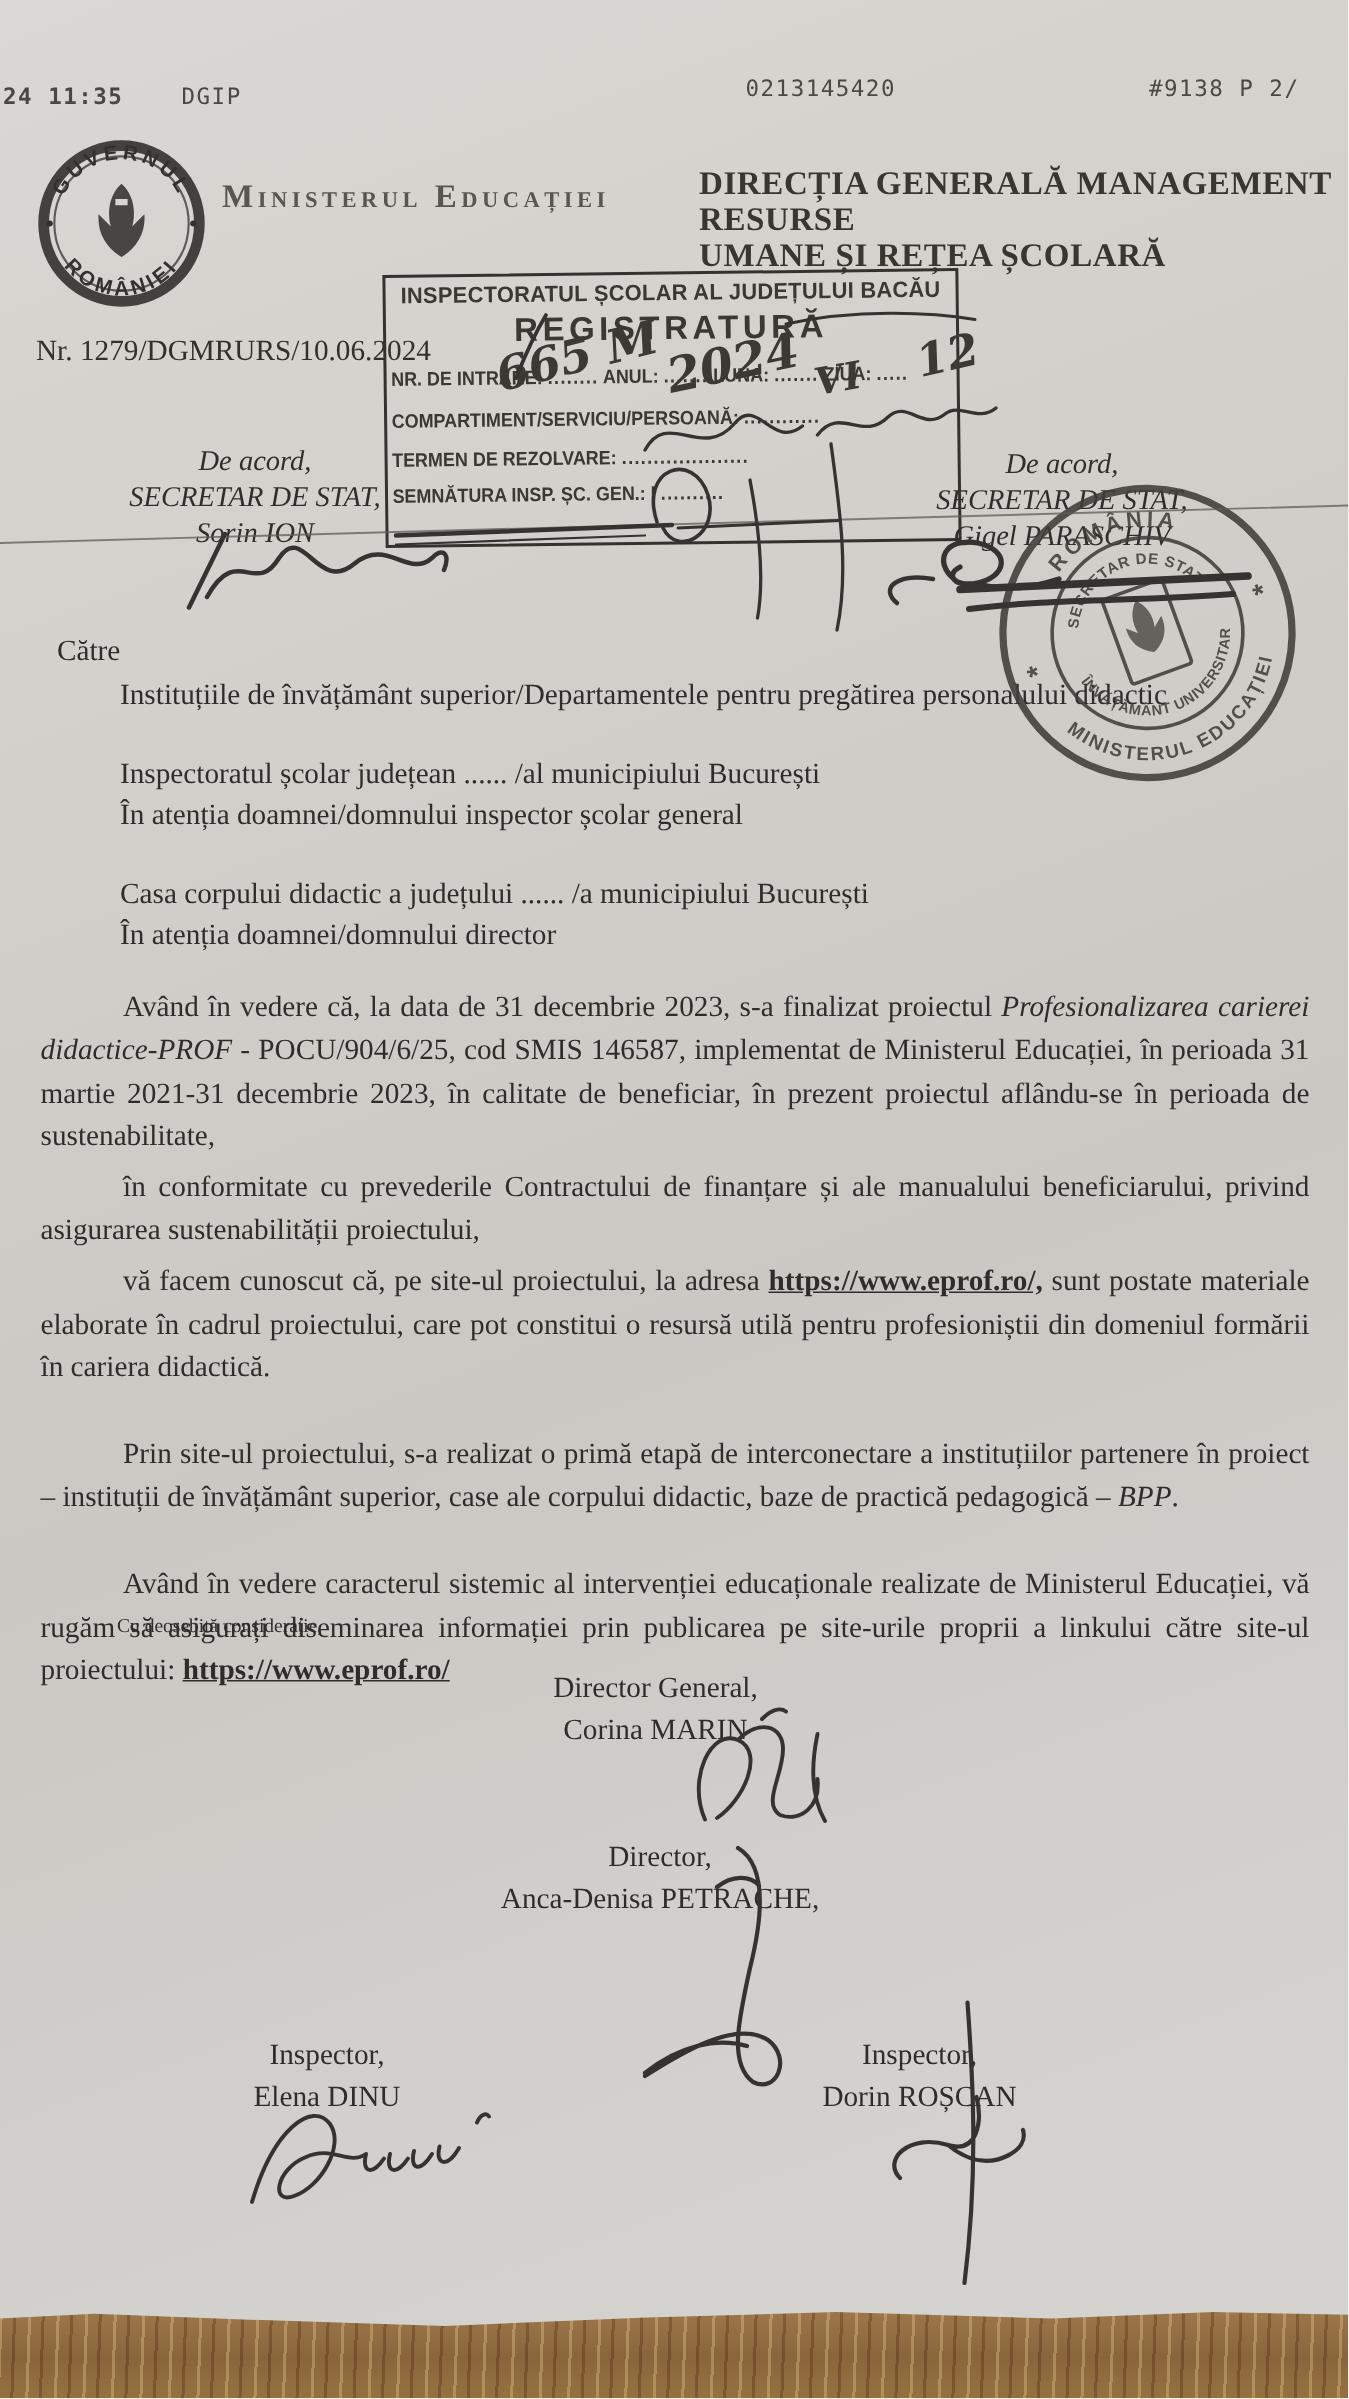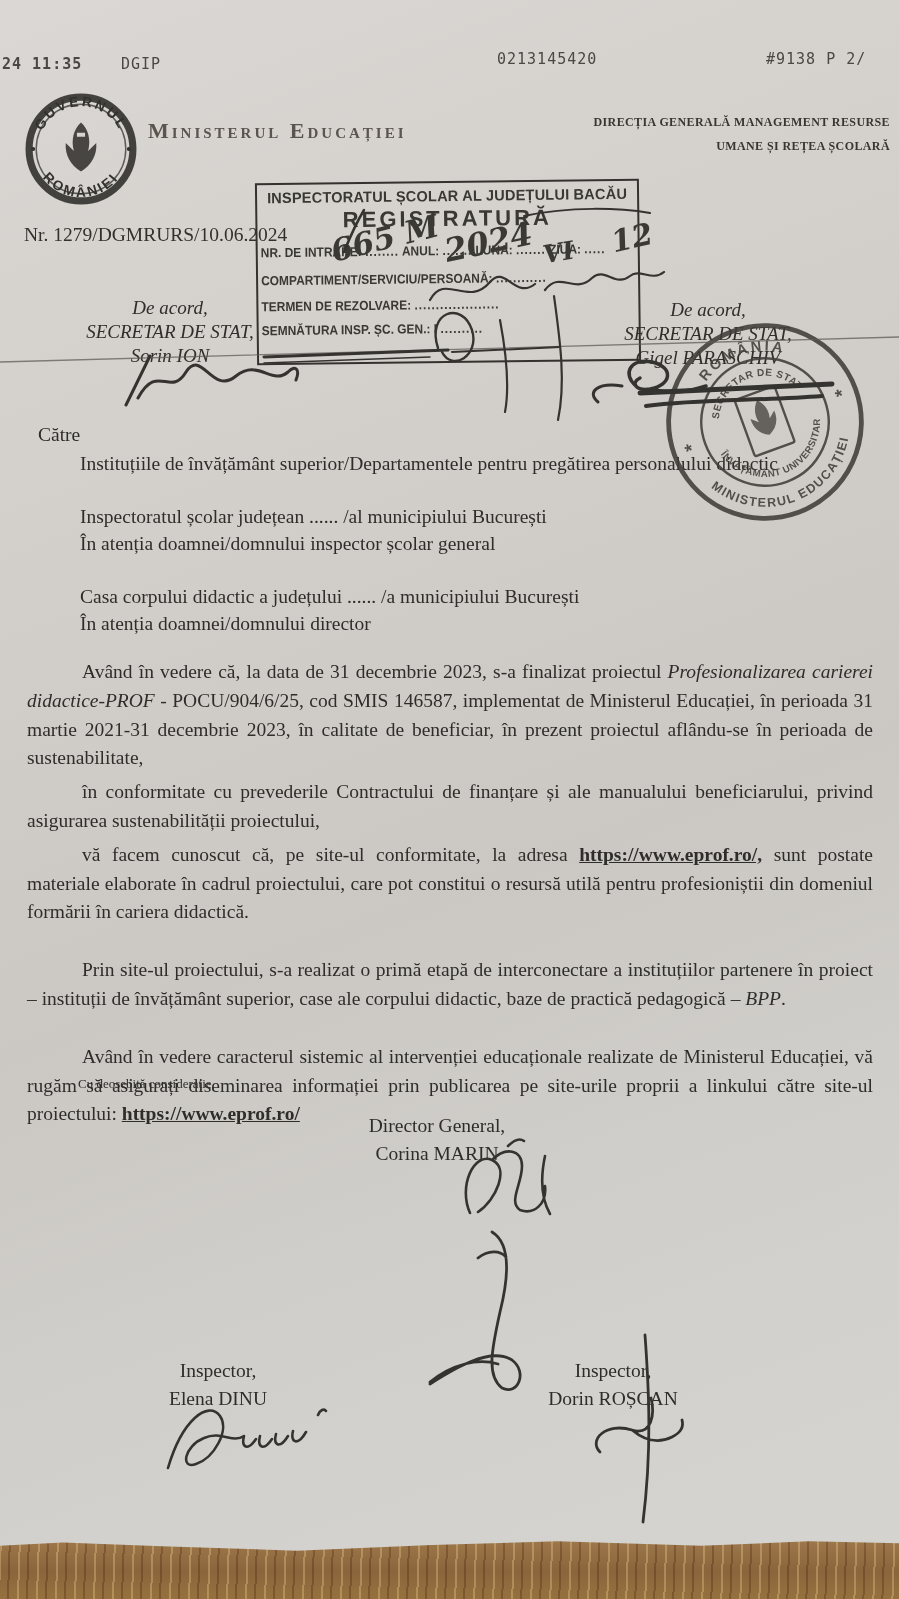--- a/index.html
+++ b/index.html
@@ -4,21 +4,21 @@
 <style>
   html,body{margin:0;padding:0;}
   #page{position:relative;width:899px;height:1599px;overflow:hidden;
     background:linear-gradient(160deg,#dad7d4 0%,#d3d0cb 28%,#cbc8c3 55%,#d3d1ce 82%,#d6d4d1 100%);
     font-family:"Liberation Serif", serif;color:#2f2d2a;}
   .abs{position:absolute;}
   
   .fax{font-family:"DejaVu Sans Mono", monospace;font-size:15px;color:#4b4843;letter-spacing:1px;}
   
   .ministry{font-variant:small-caps;font-size:22px;letter-spacing:3px;color:#5a554e;font-weight:600;}
-  .direction{width:424px;text-align:right;font-weight:bold;font-size:12px;line-height:24px;color:#39362f;letter-spacing:.4px;}
+  .direction{width:424px;text-align:left;font-weight:bold;font-size:22px;line-height:24px;color:#39362f;letter-spacing:.4px;}
   .refnum{font-size:19.5px;color:#33302c;}
   
   .regbox{left:256px;top:181px;width:384px;height:182px;border:2.5px solid #34322e;
     transform:rotate(-.7deg);font-family:"Liberation Sans", sans-serif;color:#3a3833;
     font-weight:bold;box-sizing:border-box;padding:4px 3px 0 3px;}
   .regbox .t1{text-align:center;font-size:15px;letter-spacing:.2px;transform:scaleX(.97);}
   .regbox .t2{text-align:center;font-size:22px;letter-spacing:3px;margin-top:2px;}
   .regrow{font-size:13px;transform:scaleX(.92);transform-origin:left;white-space:nowrap;}
   .regrow .dots{letter-spacing:1px;}
   .r3{margin-top:11px;}.r4{margin-top:13px;}.r5{margin-top:11px;}.r6{margin-top:9px;}
@@ -130,30 +130,34 @@
     </div>
     <div class="grp">
       <div>Casa corpului didactic a județului ...... /a municipiului București</div>
       <div>În atenția doamnei/domnului director</div>
     </div>
   </div>
 
   <div class="abs bodytxt" style="left:22px;top:653px;">
     <p><span>Având în vedere că, la data de 31 decembrie 2023, s-a finalizat proiectul </span><i>Profesionalizarea carierei didactice-PROF</i><span> - POCU/904/6/25, cod SMIS 146587, implementat de Ministerul Educației, în perioada 31 martie 2021-31 decembrie 2023, în calitate de beneficiar, în prezent proiectul aflându-se în perioada de sustenabilitate,</span></p>
     <p>în conformitate cu prevederile Contractului de finanțare și ale manualului beneficiarului, privind asigurarea sustenabilității proiectului,</p>
-    <p><span>vă facem cunoscut că,   pe site-ul conformitate, la adresa </span><span class="lnk">https://www.eprof.ro/,</span><span> sunt postate materiale elaborate în cadrul proiectului, care pot constitui o resursă utilă pentru profesioniștii din domeniul formării în cariera didactică.</span></p>
+    <p><span>vă facem cunoscut că,   pe site-ul proiectului, la adresa </span><span class="lnk">https://www.eprof.ro/,</span><span> sunt postate materiale elaborate în cadrul proiectului, care pot constitui o resursă utilă pentru profesioniștii din domeniul formării în cariera didactică.</span></p>
     <p class="sp"><span>Prin site-ul proiectului, s-a realizat o primă etapă de interconectare a instituțiilor partenere în proiect – instituții de învățământ superior, case ale corpului didactic, baze de practică pedagogică – </span><i>BPP</i><span>.</span></p>
     <p class="sp"><span>Având în vedere caracterul sistemic al intervenției educaționale realizate de Ministerul Educației, vă rugăm să asigurați diseminarea informației prin publicarea pe site-urile proprii a linkului către site-ul proiectului: </span><span class="lnk">https://www.eprof.ro/</span></p>
   </div>
 
   <div class="abs closing" style="left:78px;top:1076px;">Cu deosebită considerație,</div>
 
   <div class="abs signblk" style="left:292px;top:1112px;width:290px;">
     <div>Director General,</div>
     <div>Corina MARIN</div>
+  </div>
+  <div class="abs signblk" style="left:290px;top:1225px;width:300px;">
+    <div>Director,</div>
+    <div>Anca-Denisa PETRACHE,</div>
   </div>
   <div class="abs signblk" style="left:128px;top:1357px;width:180px;">
     <div>Inspector,</div>
     <div>Elena DINU</div>
   </div>
   <div class="abs signblk" style="left:518px;top:1357px;width:190px;">
     <div>Inspector,</div>
     <div>Dorin ROȘCAN</div>
   </div>
 

